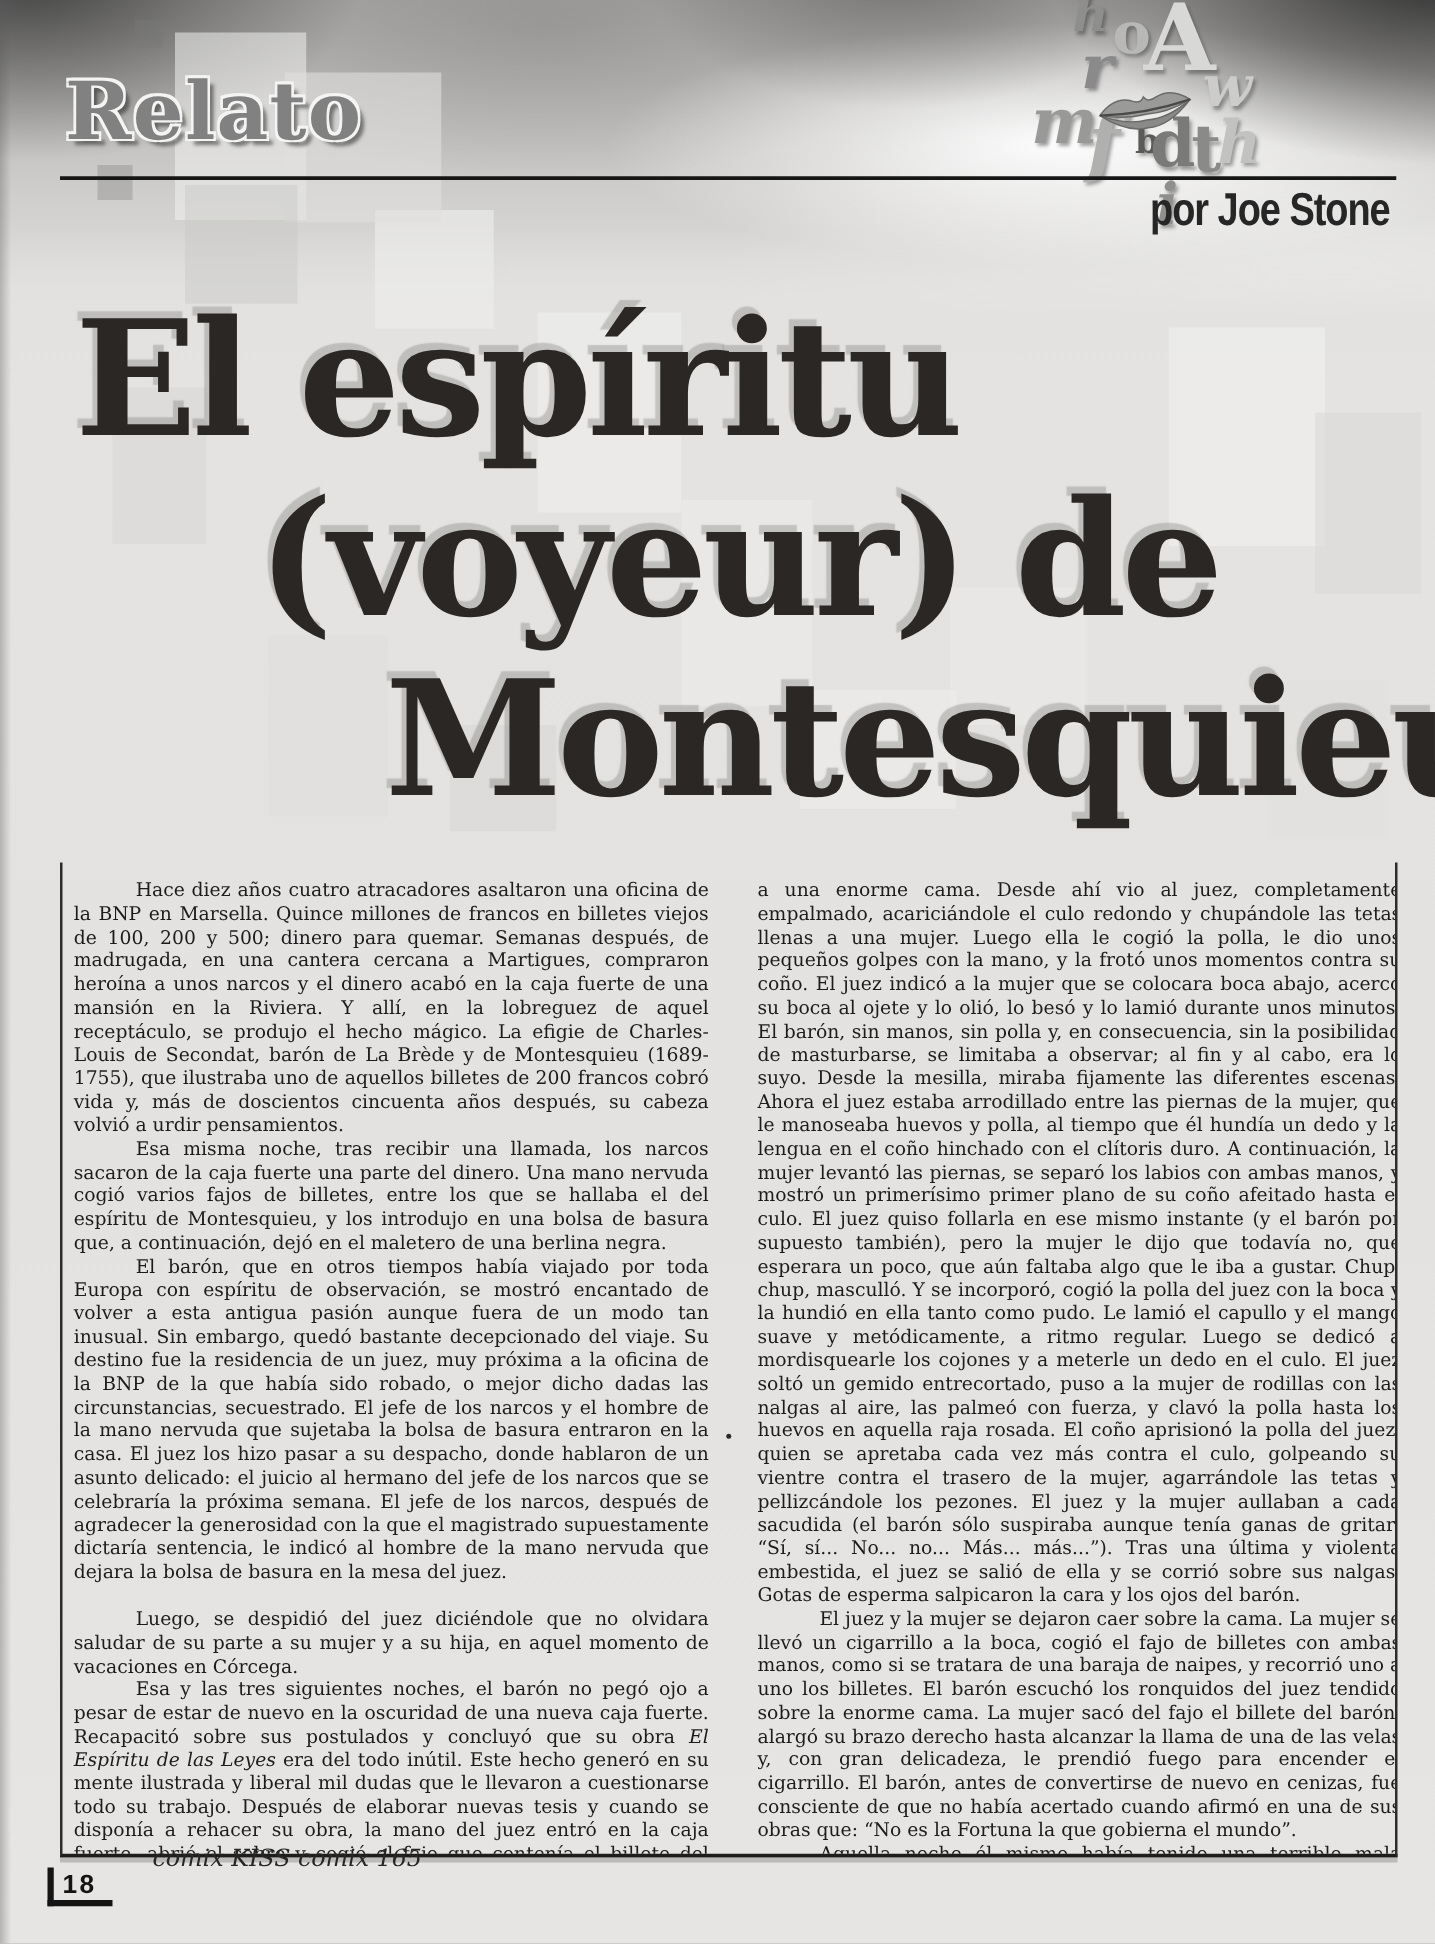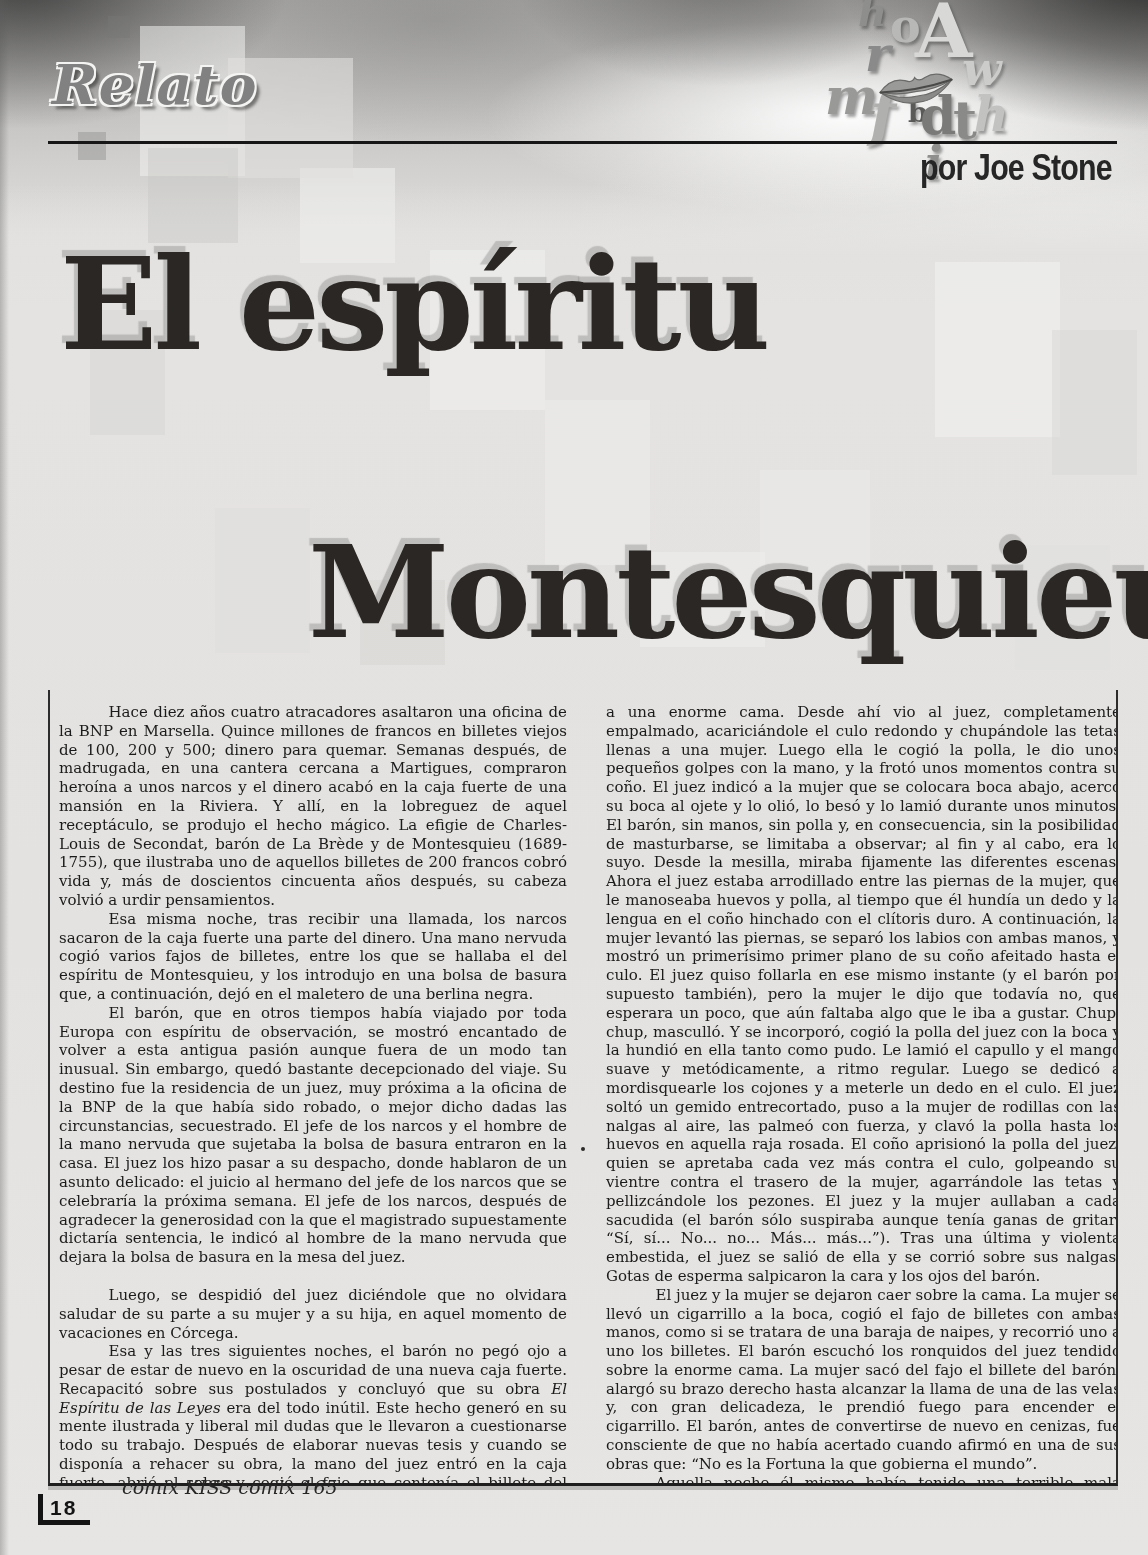--- a/index.html
+++ b/index.html
@@ -23,22 +23,22 @@
       radial-gradient(ellipse 700px 260px at 92% 95%, rgba(238,238,236,.85), rgba(238,238,236,0) 70%),
       linear-gradient(180deg,#a9a8a6 0%,#cfcecc 62%,#e3e2e0 100%);
   }
   .sky::after{content:"";position:absolute;left:0;bottom:-2px;width:100%;height:70px;
     background:linear-gradient(180deg,rgba(227,226,224,0),#e3e2e0);}
   
   .sq{position:absolute;}
   
   .relato{
     position:absolute;left:52px;top:52px;z-index:6;
-    font-family:"DejaVu Serif", serif;font-style:italic;font-weight:bold;
-    font-size:55px;color:#818181;letter-spacing:1px;
+    font-family:"DejaVu Serif", serif;font-weight:bold;
+    font-size:64px;color:#818181;letter-spacing:1px;
     text-shadow:
       -2px -2px 0 #f4f4f2, 2px -2px 0 #f4f4f2, -2px 2px 0 #f4f4f2, 2px 2px 0 #f4f4f2,
       5px 5px 3px rgba(40,40,40,.55);
   }
   .header-rule{position:absolute;left:48px;top:141px;width:1069px;height:3px;background:#161616;z-index:5;}
   
   .letters{position:absolute;left:0;top:0;width:1148px;height:240px;z-index:4;}
   .float-letter{
     position:absolute;font-family:"DejaVu Serif", serif;font-weight:bold;
     text-shadow:2px 3px 3px rgba(50,50,50,.45);line-height:1;
@@ -139,20 +139,21 @@
 
   <svg class="lips" viewBox="0 0 100 58">
     <path d="M3,30 Q20,13 37,20 Q46,25 50,18 Q54,25 63,20 Q80,13 97,28 Q72,38 50,36 Q28,38 3,30 Z" fill="#9a9a98" stroke="#6a6a68" stroke-width="1.5"></path>
     <path d="M3,30 Q28,52 50,50 Q72,52 97,28 Q72,44 50,42 Q28,44 3,30 Z" fill="#8a8a88" stroke="#6a6a68" stroke-width="1.5"></path>
     <path d="M3,30 Q50,36 97,28" fill="none" stroke="#4a4a48" stroke-width="2.5"></path>
   </svg>
 
   <div class="byline">por Joe Stone</div>
 
   <div class="title-line title-1">El espíritu</div>
+  <div class="title-line title-2">(voyeur) de</div>
   <div class="title-line title-3">Montesquieu</div>
 
   <div class="body-box">
     <div class="col col-left">
         <p class="para indent"><span>Hace diez años cuatro atracadores asaltaron una oficina de la BNP en Marsella. Quince millones de francos en billetes viejos de 100, 200 y 500; dinero para quemar. Semanas después, de madrugada, en una cantera cercana a Martigues, compraron heroína a unos narcos y el dinero acabó en la caja fuerte de una mansión en la Riviera. Y allí, en la lobreguez de aquel receptáculo, se produjo el hecho mágico. La efigie de Charles-Louis de Secondat, barón de La Brède y de Montesquieu (1689-1755), que ilustraba uno de aquellos billetes de 200 francos cobró vida y, más de doscientos cincuenta años después, su cabeza volvió a urdir pensamientos.</span></p>
         <p class="para indent"><span>Esa misma noche, tras recibir una llamada, los narcos sacaron de la caja fuerte una parte del dinero. Una mano nervuda cogió varios fajos de billetes, entre los que se hallaba el del espíritu de Montesquieu, y los introdujo en una bolsa de basura que, a continuación, dejó  en el maletero de una berlina negra.</span></p>
         <p class="para indent"><span>El barón, que en otros tiempos había viajado por toda Europa con espíritu de observación, se mostró encantado de volver a esta antigua pasión aunque fuera de un modo tan inusual. Sin embargo, quedó bastante decepcionado del viaje. Su destino fue la residencia de un juez, muy próxima a la oficina de la BNP de la que había sido robado, o mejor dicho dadas las circunstancias, secuestrado. El jefe de los narcos y el hombre de la mano nervuda que sujetaba la bolsa de basura entraron en la casa. El juez los hizo pasar a su despacho, donde hablaron de un asunto delicado: el juicio al hermano del jefe de los narcos que se celebraría la próxima semana. El jefe de los narcos, después de agradecer la generosidad con la que el magistrado supuestamente dictaría sentencia, le indicó al hombre de la mano nervuda que dejara la bolsa de basura en la mesa del juez.</span></p>
         <p class="para indent gap"><span>Luego, se despidió del juez diciéndole que no olvidara saludar de su parte a su mujer y a su hija, en aquel momento de vacaciones en Córcega.</span></p>
         <p class="para indent"><span>Esa y las tres siguientes noches, el barón no pegó ojo a pesar de estar de nuevo en la oscuridad de una nueva caja fuerte. Recapacitó sobre sus postulados y concluyó que su obra </span><i>El Espíritu de las Leyes</i><span> era del todo inútil. Este hecho generó en su mente ilustrada y liberal mil dudas que le llevaron a cuestionarse todo su trabajo. Después de elaborar nuevas tesis y cuando se disponía a rehacer su obra, la mano del juez entró en la caja fuerte, abrió el sobre y cogió el fajo que contenía el billete del espíritu de Montesquieu. Minutos después, el barón estaba sobre una mesilla de noche, a la luz de unas velas, junto</span></p>
       </div>

